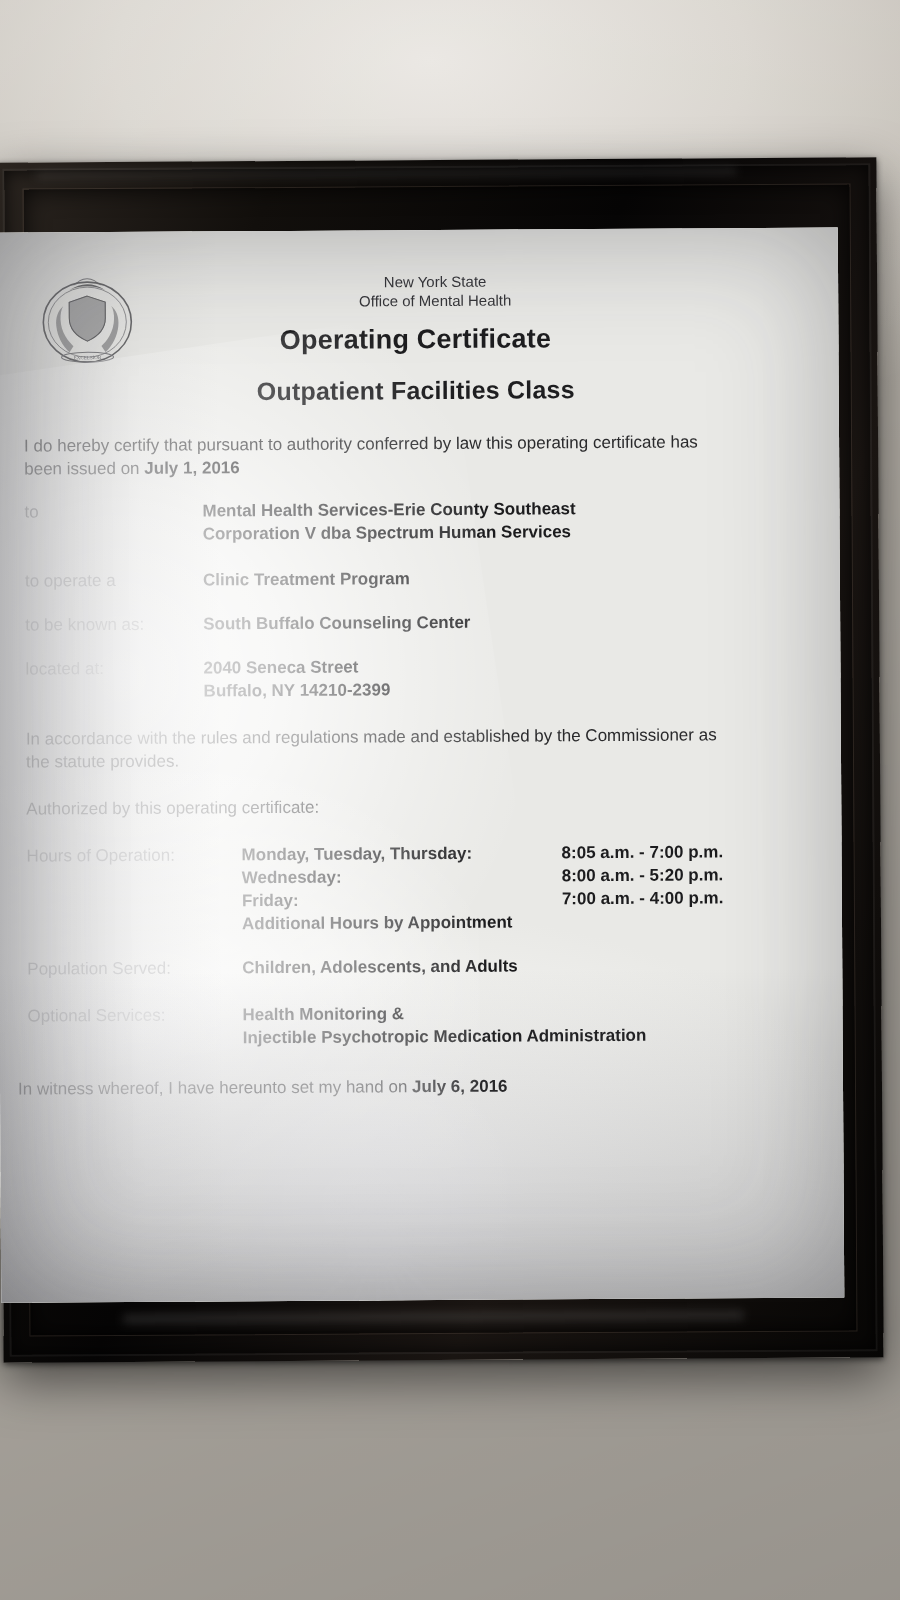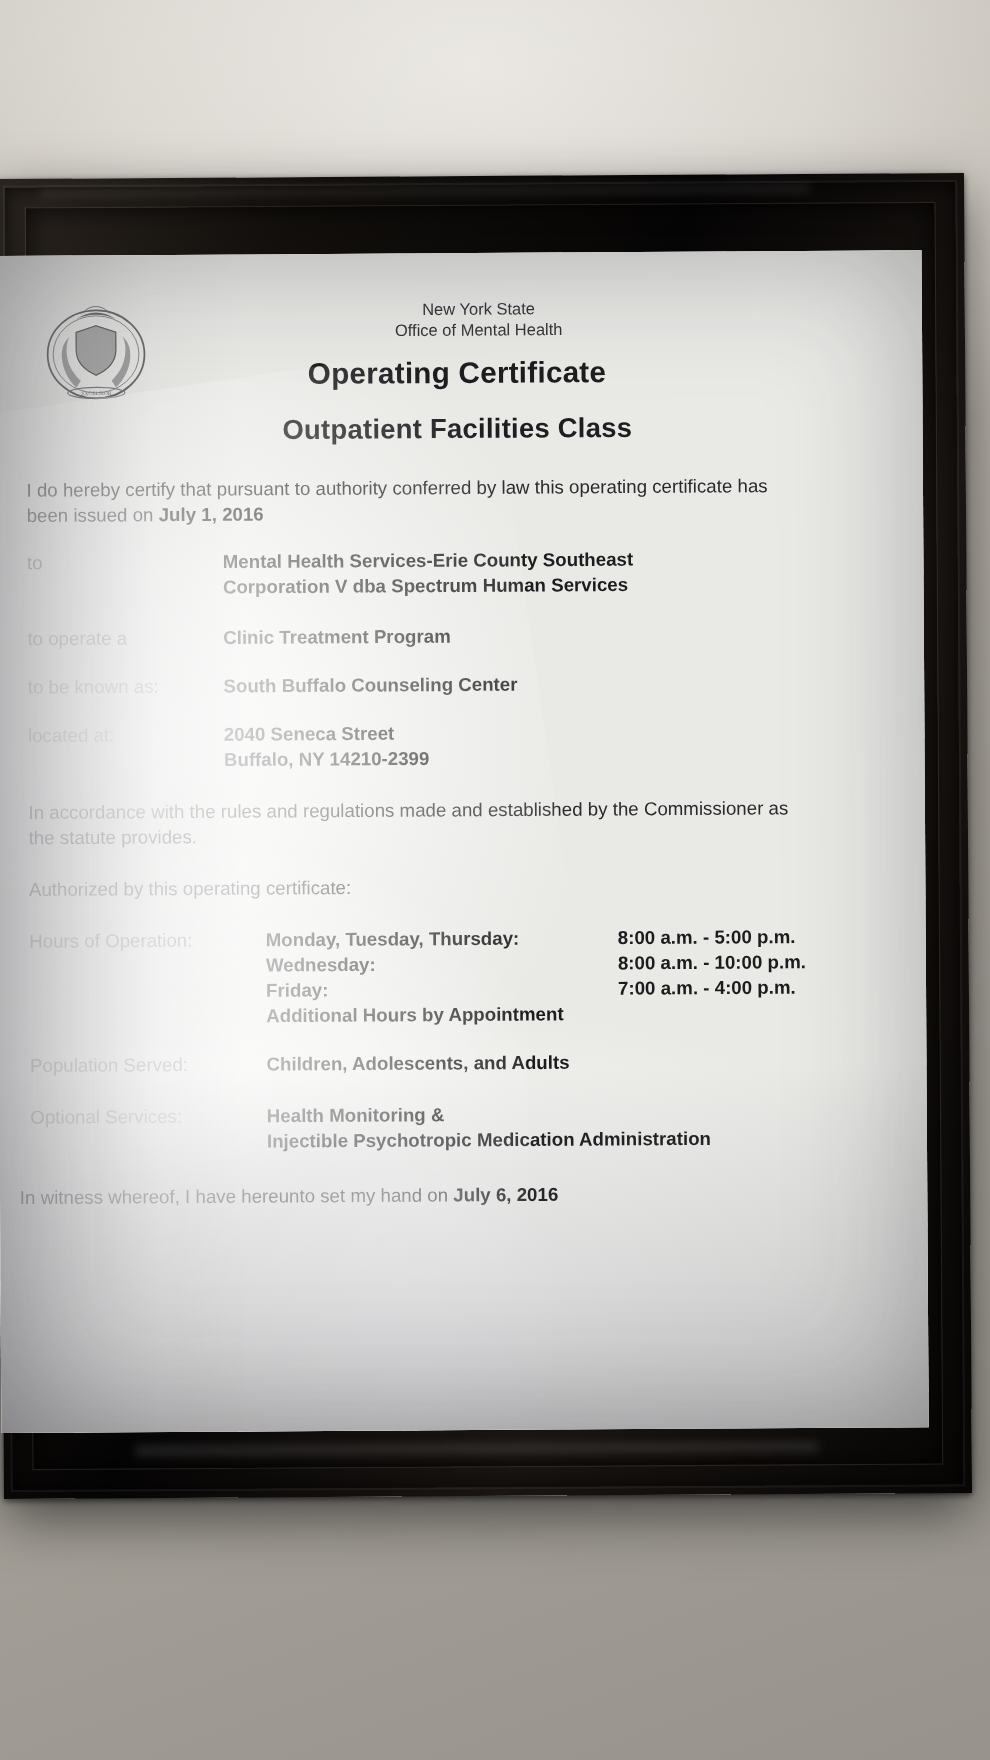--- a/index.html
+++ b/index.html
@@ -187,25 +187,25 @@
       <div class="body" style="position:absolute;left:28px;top:495px;width:700px;">In accordance with the rules and regulations made and established by the Commissioner as the statute provides.</div>
 
       <div class="body" style="position:absolute;left:28px;top:565px;width:700px;">Authorized by this operating certificate:</div>
 
       <div class="body" style="position:absolute;left:28px;top:612px;width:790px;">
         <div class="row">
           <div class="lbl" style="flex:0 0 215px;">Hours of Operation:</div>
           <div style="flex:1;">
             <div class="hours-row">
               <div class="d val">Monday, Tuesday, Thursday:</div>
-              <div class="val">8:00 a.m. - 5:00 p.m.</div>
+              <div class="val">8:05 a.m. - 7:00 p.m.</div>
             </div>
             <div class="hours-row">
               <div class="d val">Wednesday:</div>
-              <div class="val">8:00 a.m. - 10:00 p.m.</div>
+              <div class="val">8:00 a.m. - 5:20 p.m.</div>
             </div>
             <div class="hours-row">
               <div class="d val">Friday:</div>
               <div class="val">7:00 a.m. - 4:00 p.m.</div>
             </div>
             <div class="val">Additional Hours by Appointment</div>
           </div>
         </div>
       </div>
 

